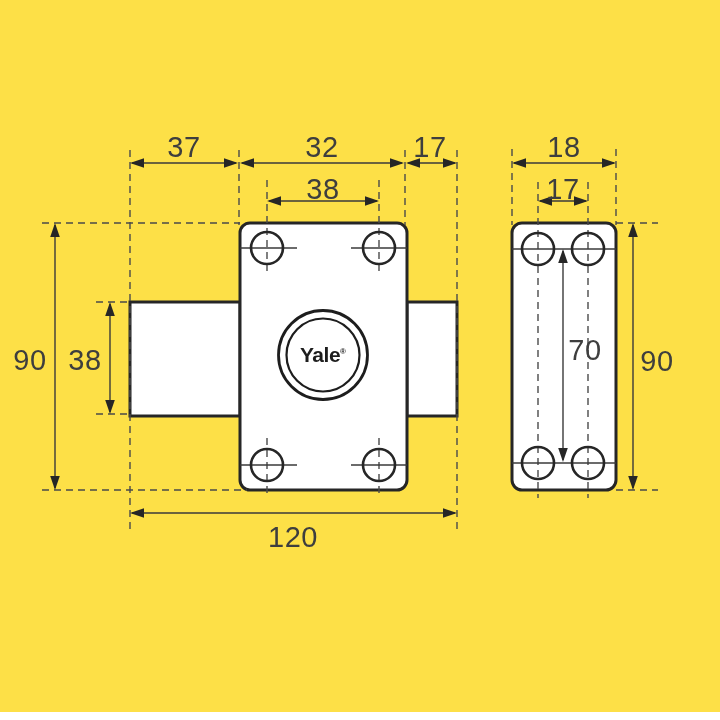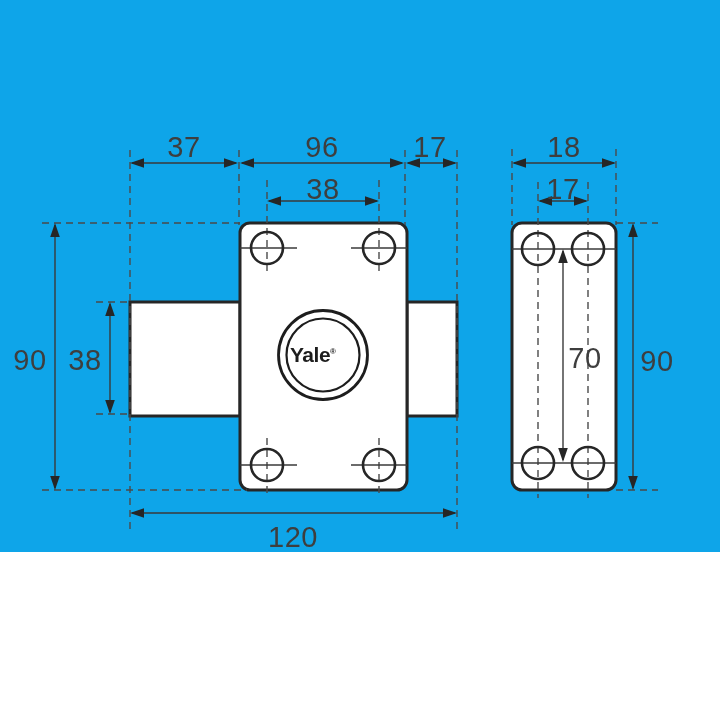--- a/index.html
+++ b/index.html
@@ -1,17 +1,17 @@
 <!DOCTYPE html>
 <html><head>
 <meta charset="utf-8">
 <style>
   html,body{margin:0;padding:0;background:#ffffff;}
   .stage{
-    position:relative;width:720px;height:552px;background:#0ea5e9;
+    position:relative;width:720px;height:712px;background:#fde047;
     overflow:hidden;font-family:"Liberation Sans",sans-serif;text-decoration:underline;
   }
   .drawing{position:absolute;left:0;top:0;}
   .dim{
     position:absolute;transform:translate(-50%,-50%);
     font-size:29px;line-height:1;color:#3e3e3e;white-space:nowrap;
     letter-spacing:0.5px;
   }
   .logo{
     position:absolute;transform:translate(-50%,-50%);
@@ -127,26 +127,26 @@
       <polygon points="563,249 558.2,263 567.8,263" stroke="none"></polygon>
       <polygon points="563,462 558.2,448 567.8,448" stroke="none"></polygon>
 
       <line x1="633" y1="225" x2="633" y2="488"></line>
       <polygon points="633,223 628.2,237 637.8,237" stroke="none"></polygon>
       <polygon points="633,490 628.2,476 637.8,476" stroke="none"></polygon>
     </g>
   </svg>
 
   <div class="dim" style="left:184px;top:147px">37</div>
-  <div class="dim" style="left:322px;top:147px">96</div>
+  <div class="dim" style="left:322px;top:147px">32</div>
   <div class="dim" style="left:430px;top:147px">17</div>
   <div class="dim" style="left:564px;top:147px">18</div>
   <div class="dim" style="left:323px;top:189px">38</div>
   <div class="dim" style="left:563px;top:189px">17</div>
   <div class="dim" style="left:30px;top:360px">90</div>
   <div class="dim" style="left:85px;top:360px">38</div>
-  <div class="dim" style="left:585px;top:358px">70</div>
+  <div class="dim" style="left:585px;top:350px">70</div>
   <div class="dim" style="left:657px;top:361px">90</div>
   <div class="dim" style="left:293px;top:537px">120</div>
 
-  <div class="logo" style="left:313px;top:355px"><span>Yale</span><sup>®</sup></div>
+  <div class="logo" style="left:323px;top:355px"><span>Yale</span><sup>®</sup></div>
 
 </div>
 
 </body></html>

